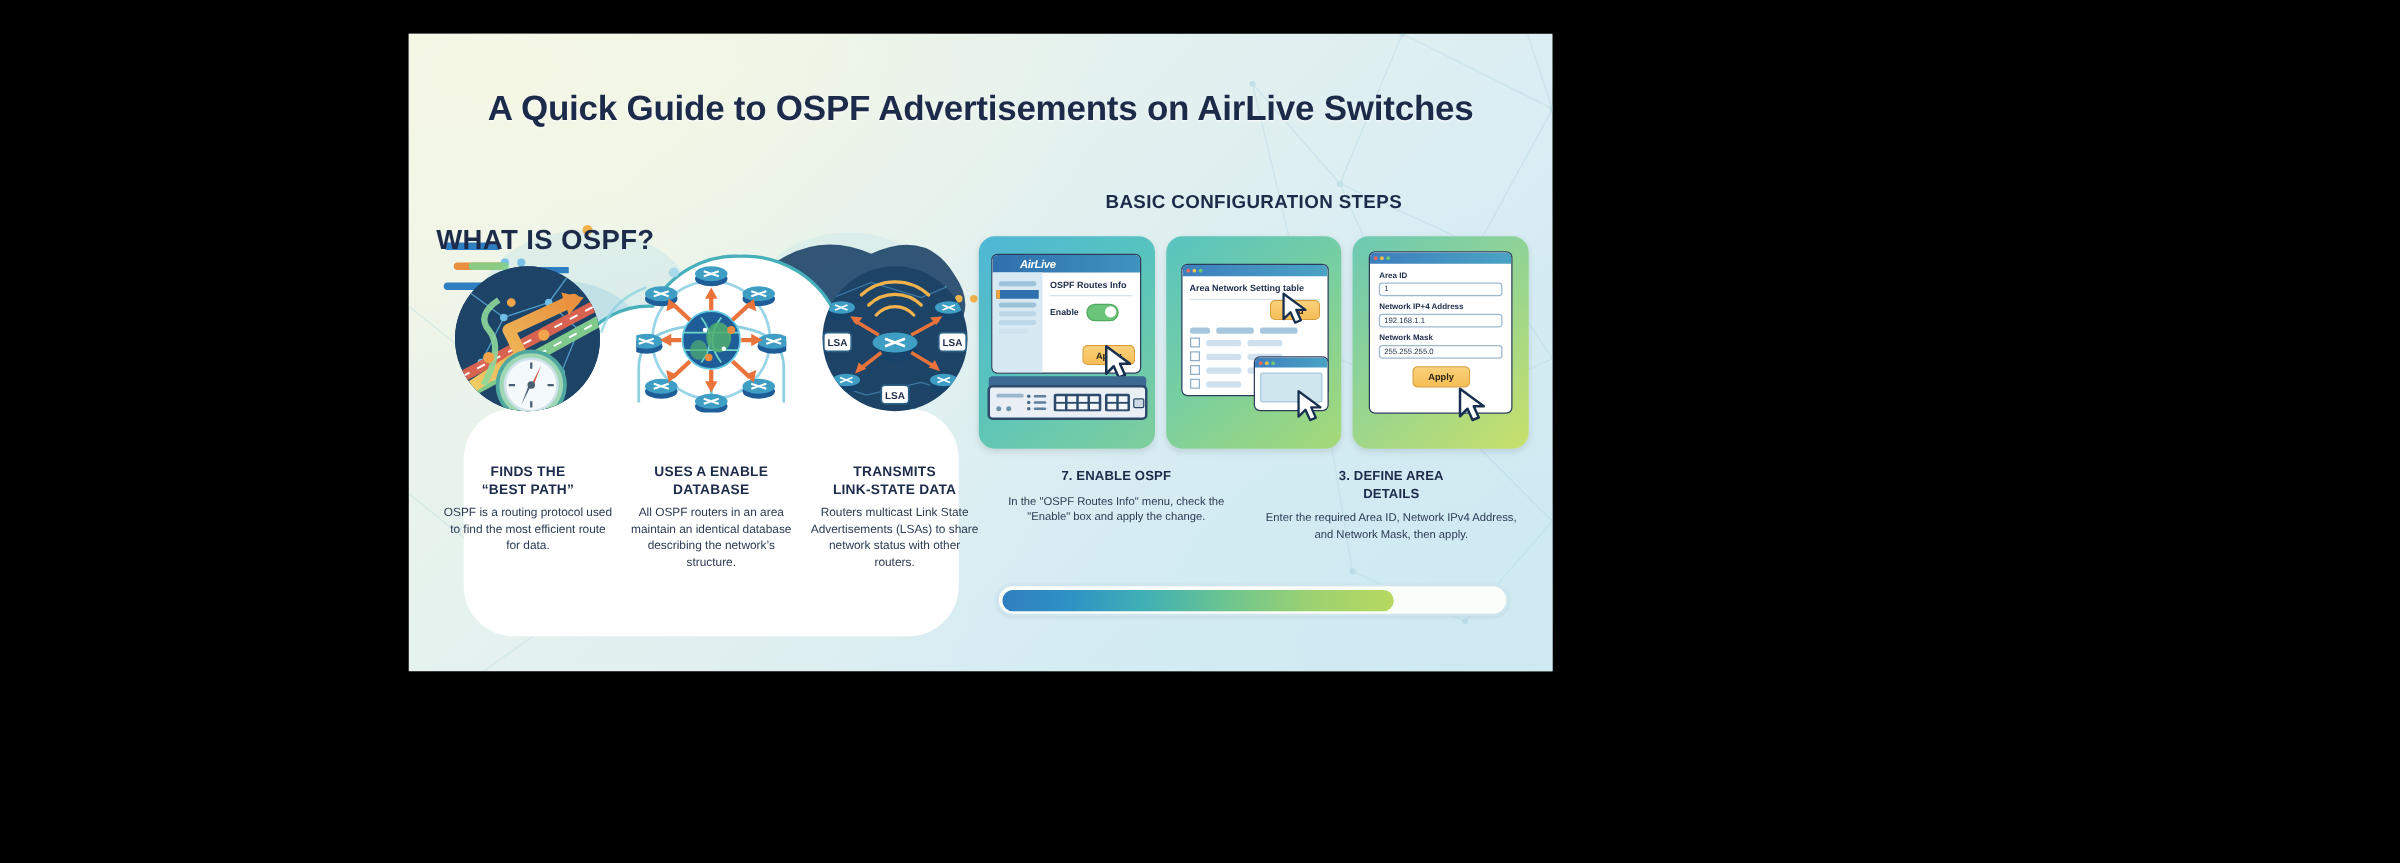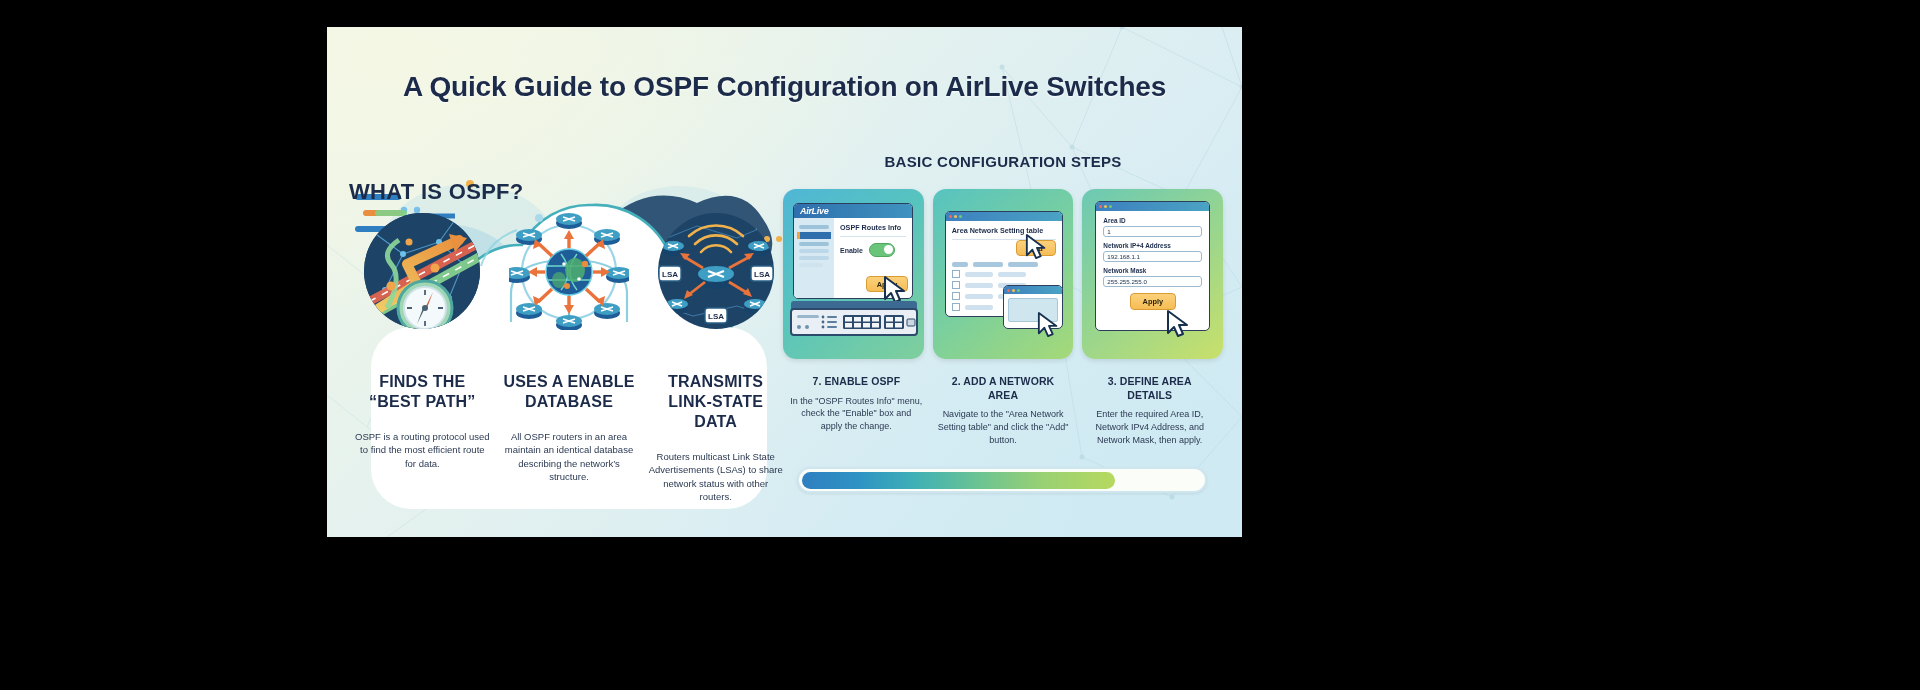--- a/index.html
+++ b/index.html
@@ -29,22 +29,22 @@
   
   #cloudwrap{position:absolute;left:22px;top:95px;width:440px;height:390px;}
   #cloudsvg{position:absolute;left:0;top:0;}
   #whatis{
     position:absolute;left:0;top:57px;width:440px;text-align:left;
     font-size:22px;font-weight:bold;color:#1c2b4a;letter-spacing:.3px;
   }
 
   .features{position:absolute;left:22px;top:345px;width:440px;display:flex;}
   .feat{flex:1;text-align:center;padding:0 5px;}
-  .feat-h{font-size:16px;font-weight:bold;color:#1c2b4a;line-height:1.25;letter-spacing:.2px;}
-  .feat-p{margin-top:18px;font-size:9.5px;color:#2b3a52;line-height:1.42;}
+  .feat-h{font-size:11px;font-weight:bold;color:#1c2b4a;line-height:1.25;letter-spacing:.2px;}
+  .feat-p{margin-top:4px;font-size:9.5px;color:#2b3a52;line-height:1.42;}
 
   
   .icons-row{position:absolute;left:22px;top:185px;width:440px;display:flex;}
   .ic{flex:1;display:flex;justify-content:center;}
 
   
   #steps-title{
     position:absolute;left:456px;top:126px;width:440px;text-align:center;
     font-size:15px;font-weight:bold;color:#1c2b4a;letter-spacing:.3px;
   }
@@ -56,21 +56,21 @@
   .card1{background:linear-gradient(140deg,#4fb6d6 0%,#58c4bd 45%,#7fcf9b 100%);}
   .card2{background:linear-gradient(140deg,#57c3c0 0%,#79cf9f 50%,#a6d977 100%);}
   .card3{background:linear-gradient(140deg,#6bc9b4 0%,#9bd68c 55%,#c9e06a 100%);}
 
   
   .win{position:absolute;background:#fff;border:1.4px solid #2c3e5c;border-radius:5px;overflow:hidden;}
   .win-bar{height:9px;background:linear-gradient(90deg,#3d7fbf,#4aa3c4);display:flex;align-items:center;padding-left:3px;gap:2px;}
   .dot{width:3px;height:3px;border-radius:50%;}
   .d1{background:#f06a5c}.d2{background:#f2c14e}.d3{background:#6fc96f}
 
-  .brand{font-size:9px;font-weight:bold;font-style:italic;color:#fff;letter-spacing:-.3px;}
+  .brand{font-size:9px;font-weight:bold;font-style:italic;color:#fff;letter-spacing:-.3px;margin-left:16px;}
   .winhead{font-size:7.2px;font-weight:bold;color:#1c2b4a;}
   .lbl{font-size:6.4px;font-weight:bold;color:#1c2b4a;}
   .fieldbox{border:1px solid #9db9cf;border-radius:3px;background:#fdfefe;font-size:6.2px;color:#24364f;padding:1px 3px;}
   .btn-amber{
     background:linear-gradient(180deg,#fbd17c,#f6bd55);border:1px solid #d99c33;border-radius:4px;
     font-size:7.4px;font-weight:bold;color:#2a2410;text-align:center;
   }
   .toggle{width:24px;height:12px;border-radius:7px;background:#6ac47a;border:1px solid #4fa85e;position:relative;}
   .toggle::after{content:"";position:absolute;right:1px;top:1px;width:9px;height:9px;border-radius:50%;background:#fff;}
 
@@ -120,21 +120,21 @@
 
     <svg id="netlines2" viewBox="0 0 240 330">
       <g stroke="#bcdfe0" stroke-width="1" fill="none">
         <path d="M-10,30 L90,110 L40,220 L-10,180"></path>
         <path d="M90,110 L170,60"></path>
         <path d="M40,220 L130,280 L60,330"></path>
         <path d="M90,110 L130,280"></path>
       </g>
     </svg>
 
-    <div id="title">A Quick Guide to OSPF Configuration on AirLive Switches</div>
+    <div id="title">A Quick Guide to OSPF Advertisements on AirLive Switches</div>
 
     <div id="cloudwrap">
       <svg id="cloudsvg" width="440" height="390" viewBox="0 0 440 390">
 
         <g opacity=".55">
           <ellipse cx="120" cy="120" rx="85" ry="58" fill="#cfe9ea"></ellipse>
           <ellipse cx="330" cy="110" rx="70" ry="46" fill="#cfe9ea"></ellipse>
           <ellipse cx="95" cy="150" rx="72" ry="48" fill="#9fd2e6"></ellipse>
         </g>
 
@@ -599,27 +599,20 @@
 
     <div class="steps-txt">
       <div class="st">
         <div class="st-h">
           <span>7. ENABLE OSPF</span>
         </div>
         <div class="st-p">In the "OSPF Routes Info" menu, check the "Enable" box and apply the change.</div>
       </div>
       <div class="st">
         <div class="st-h">
-          <span>2. ADD A NETWORK</span><br>
-          <span>AREA</span>
-        </div>
-        <div class="st-p">Navigate to the "Area Network Setting table" and click the "Add" button.</div>
-      </div>
-      <div class="st">
-        <div class="st-h">
           <span>3. DEFINE AREA</span><br>
           <span>DETAILS</span>
         </div>
         <div class="st-p">Enter the required Area ID, Network IPv4 Address, and Network Mask, then apply.</div>
       </div>
     </div>
 
     <div id="progress">
       <div id="progress-fill" style="width: 77%;"></div>
     </div>

